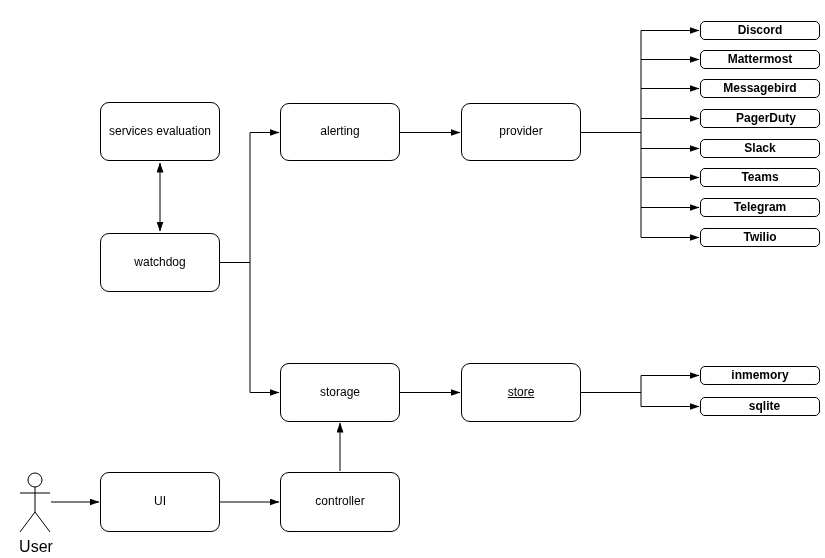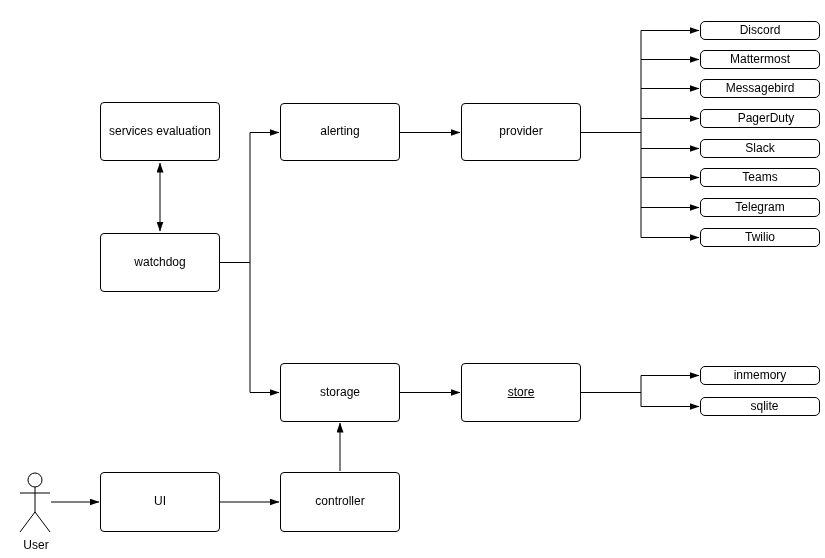--- a/index.html
+++ b/index.html
@@ -8,39 +8,39 @@
   .canvas { position:relative; width:825px; height:558px; background:var(--bg); overflow:hidden; }
   .edges { position:absolute; left:0; top:0; width:825px; height:558px; }
   .edges path, .edges circle { stroke:var(--stroke); stroke-width:1; fill:none; }
   .edges marker path { fill:var(--stroke); stroke:none; }
 
   .node, .leaf {
     position:absolute; background:var(--fill); border:1px solid var(--stroke);
     display:flex; align-items:center; justify-content:center;
     font-size:12px; color:var(--text); text-align:center; line-height:1.1;
   }
-  .node { width:120px; height:59px; border-radius:4px; }
-  .leaf { width:120px; height:19px; border-radius:5px; }
+  .node { width:120px; height:59px; border-radius:9px; }
+  .leaf { width:120px; height:19px; border-radius:5px;font-weight:bold; }
 
   .n-se    { left:100px; top:102px; }
   .n-wd    { left:100px; top:233px; }
   .n-al    { left:280px; top:103px; height:58px; }
   .n-pr    { left:461px; top:103px; height:58px; }
   .n-st    { left:280px; top:363px; }
   .n-store { left:461px; top:363px;text-decoration:underline; }
   .n-ui    { left:100px; top:472px; height:60px;text-align:center; }
   .n-ctrl  { left:280px; top:472px; height:60px; }
 
   .leaf { left:700px; }
   .lp-0 { top:21px; }  .lp-1 { top:50px; }  .lp-2 { top:79px; }  .lp-3 { top:109px;padding-left:12px; }
   .lp-4 { top:139px; } .lp-5 { top:168px; } .lp-6 { top:198px; } .lp-7 { top:228px; }
   .lb-0 { top:366px; } .lb-1 { top:397px;padding-left:9px; }
 
   .actor-label { position:absolute; left:11px; top:538px; width:50px; text-align:center;
-                 font-size:12px; color:var(--text); }
+                 font-size:16px; color:var(--text); }
 </style>
 </head>
 <body>
 
 <div class="canvas">
 
   <svg class="edges" viewBox="0 0 825 558">
     <defs>
       <marker id="arrE" markerUnits="userSpaceOnUse" markerWidth="10" markerHeight="7" refX="9.5" refY="3.5" orient="auto">
         <path d="M0,0 L10,3.5 L0,7 Z"></path>

